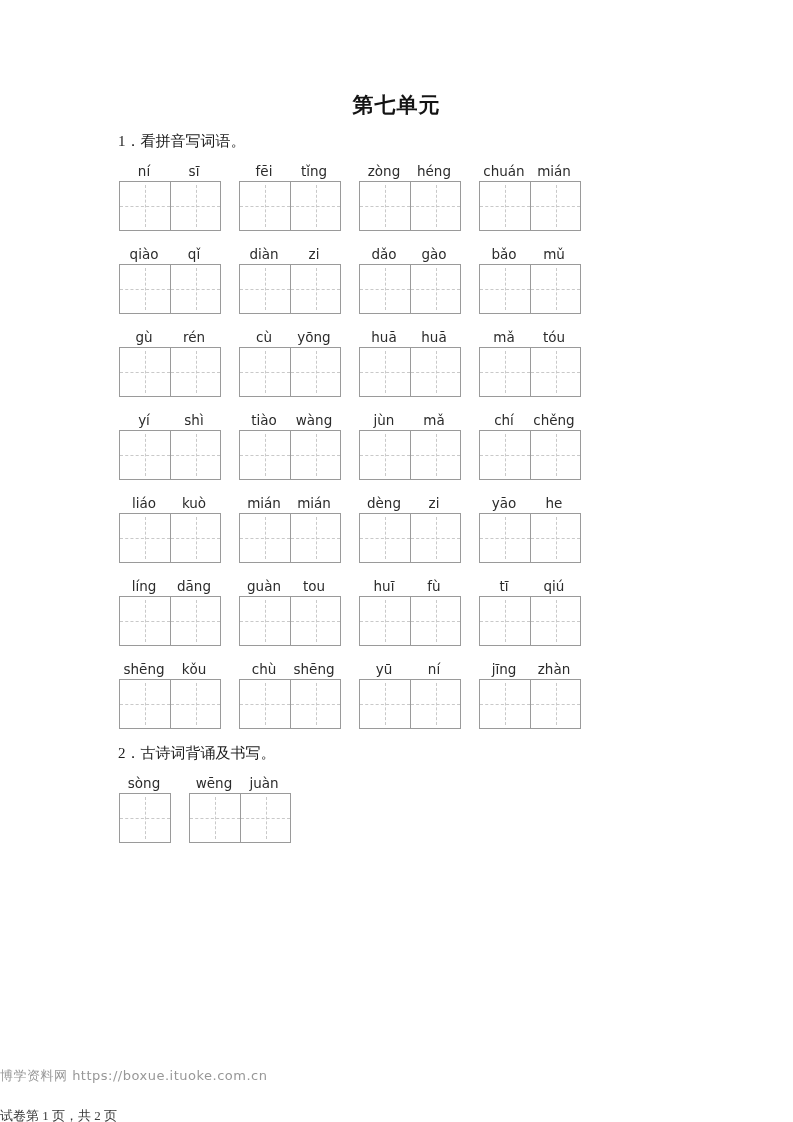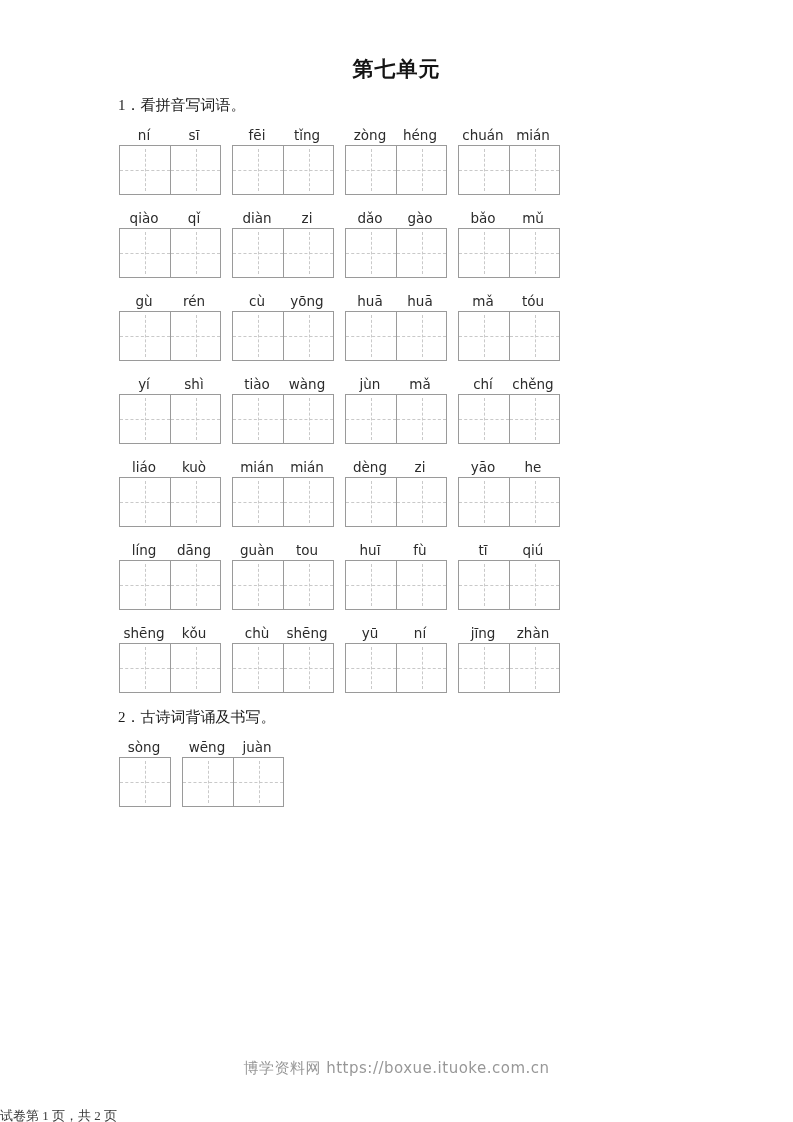--- a/index.html
+++ b/index.html
@@ -6,21 +6,21 @@
   html,body { background:#ffffff; }
   body {
     width:793px; height:1122px;
     position:relative; overflow:hidden;
     font-family:"Liberation Serif", serif;
     color:#1f1f1f;
   }
   .page { position:absolute; inset:0; }
 
   .title {
-    margin-top:57px;
+    margin-top:93px;
     text-align:center;
     font-size:21px;
     font-weight:bold;
     letter-spacing:1px;
     color:#141414;
     font-family:"Liberation Serif", serif;
     line-height:25px;
   }
 
   .section-heading {
@@ -28,21 +28,21 @@
     line-height:18px;
     color:#1c1c1c;
     margin:14px 0 0 118px;
     font-family:Liberation Serif, serif;
   }
 
   .rows { margin-left:119px; margin-top:13px; }
 
   .word-row {
     display:flex;
-    gap:11px;
+    gap:18px;
     margin-bottom:15px;
     align-items:flex-end;
   }
 
   .pinyin-line { display:flex; margin-bottom:2px; }
   .syllable {
     width:50px;
     text-align:center;
     font-family:"DejaVu Sans", "Liberation Sans", sans-serif;
     font-size:13.5px;
@@ -71,24 +71,24 @@
   }
   .cell::after {
     content:"";
     position:absolute;
     top:50%; left:0; right:0; height:0;
     border-top:1px dashed #c9c9c9;
   }
 
   .footer { position:absolute; left:0; right:0; top:1051px; height:34px; }
   .watermark {
-    position:absolute; top:8px; width:100%;
-    text-align:center;
+    position:absolute; top:16px; width:100%;
+    text-align:left;
     font-family:"DejaVu Sans", "Liberation Sans", sans-serif;
-    font-size:15px;
+    font-size:13px;
     color:rgba(125,125,125,0.8);
     letter-spacing:0.5px;
     white-space:nowrap;
   }
   .page-info {
     position:absolute; top:10px; width:100%;
     text-align:left;
     font-family:"Liberation Serif", serif;
     font-size:13px;
     color:#3a3a3a;

